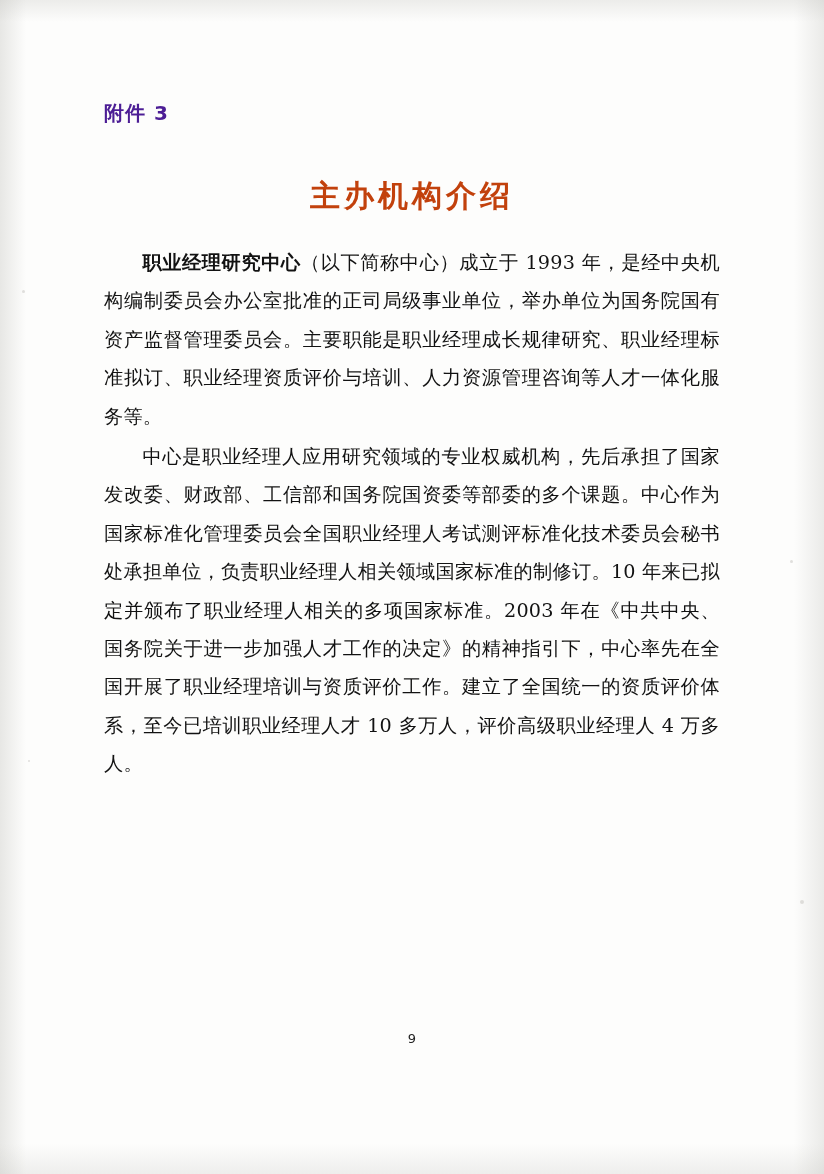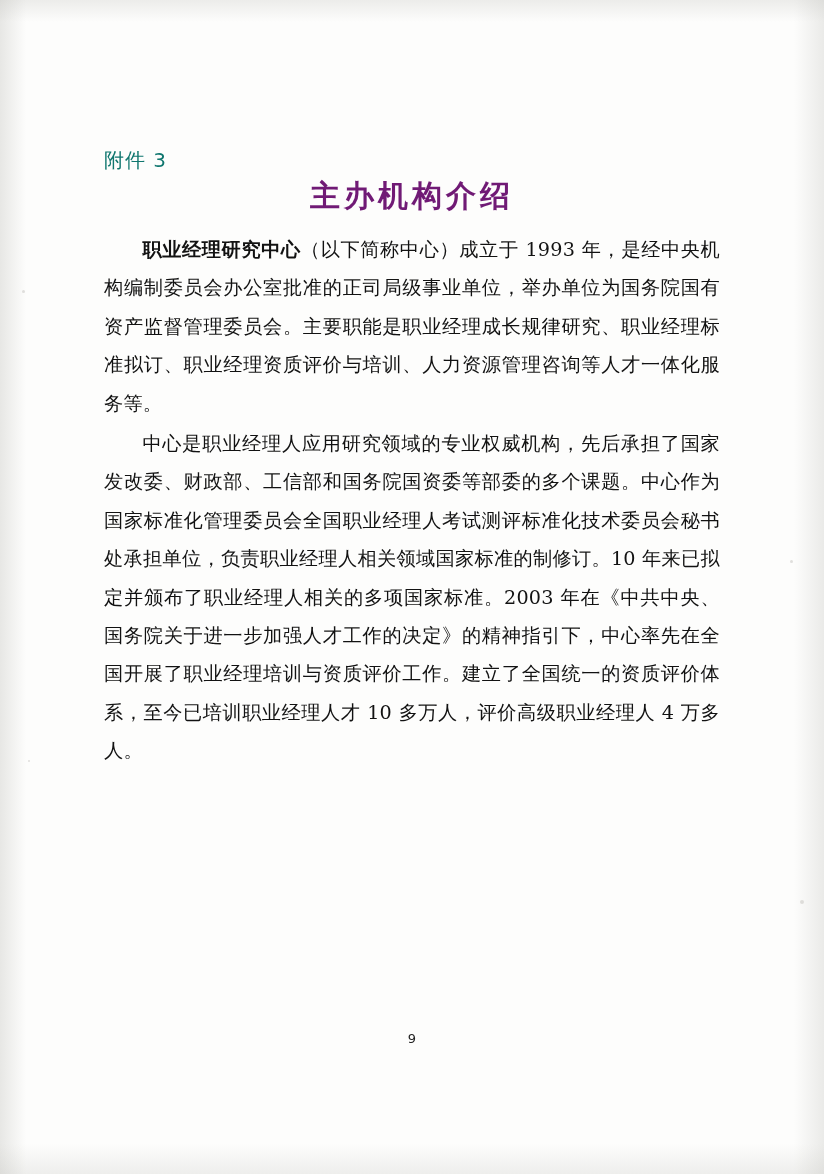--- a/index.html
+++ b/index.html
@@ -61,42 +61,41 @@
     width: 616px;
     height: 100%;
   }
 
   .attachment-label {
     position: absolute;
     top: 100px;
     left: 0;
     font-size: 20px;
     letter-spacing: 1px;
-    color: #0f766e;
+    color: #4c1d95;
     font-family: "DejaVu Sans", "Liberation Sans", sans-serif;
-    font-weight: 400;
-    margin-top: 47px;
+    font-weight: 700;
   }
 
   .doc-title {
     position: absolute;
     top: 176px;
     left: 0;
     width: 616px;
     text-align: center;
     font-size: 30px;
     font-weight: 700;
     letter-spacing: 4px;
-    color: #701a75;
+    color: #c2410c;
     font-family: Liberation Mono, monospace;
   }
 
   .body-text {
     position: absolute;
-    top: 231px;
+    top: 244px;
     left: 0;
     width: 616px;
   }
 
   p.para {
     margin: 0 0 2px 0;
     font-size: 19.2px;
     line-height: 38.4px;
     color: #121212;
     text-align: justify;

